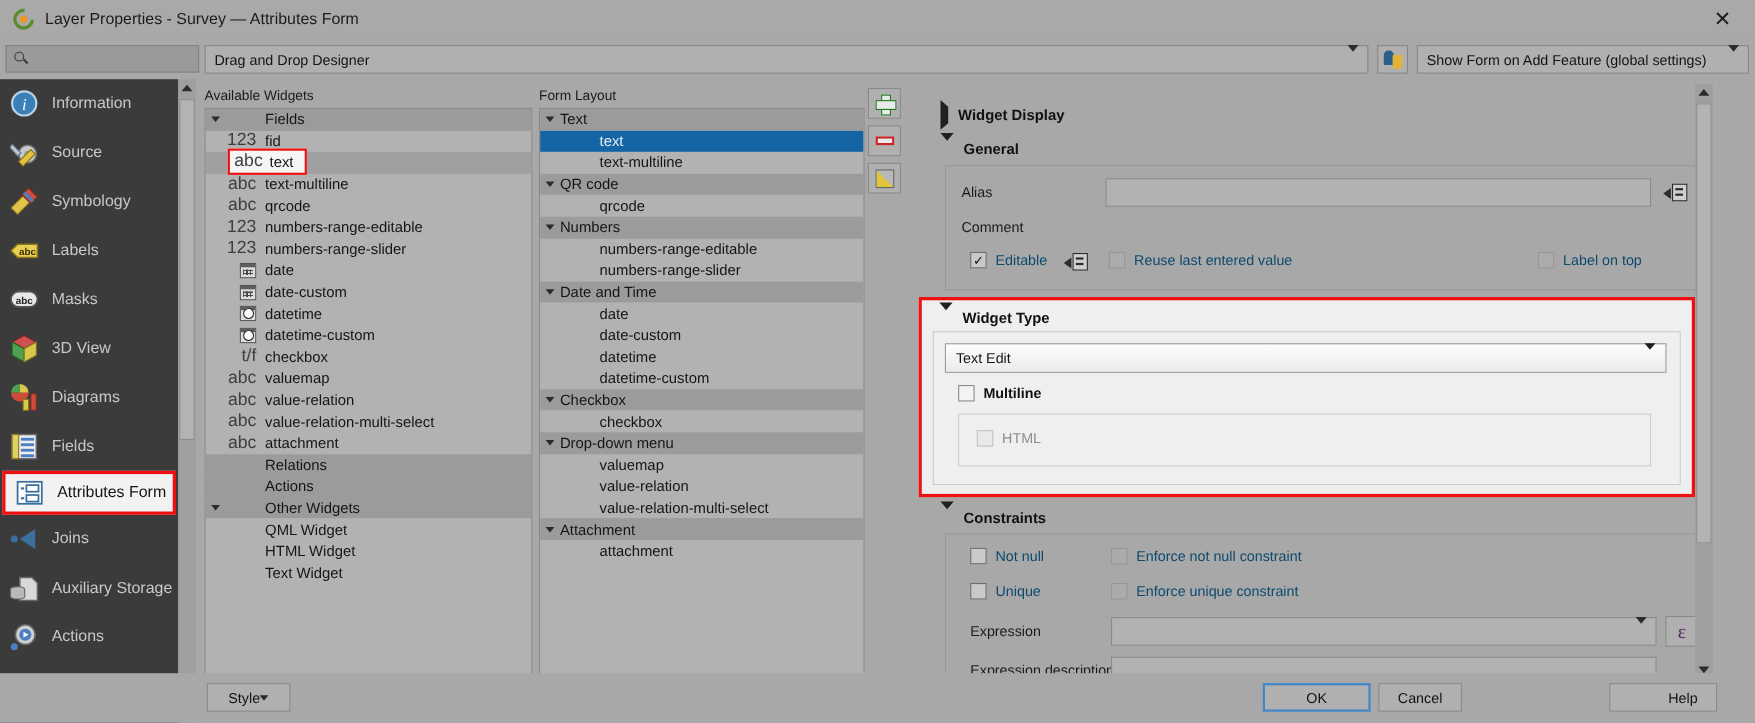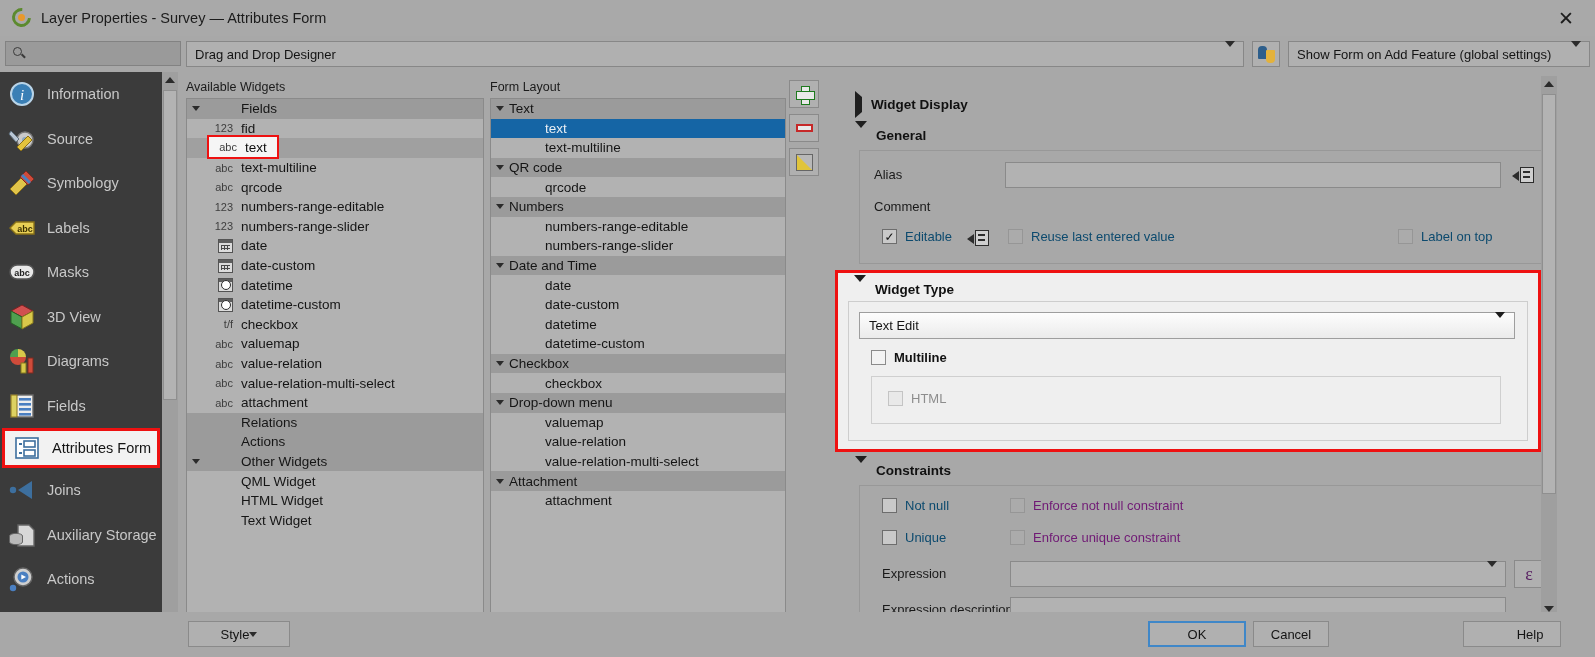--- a/index.html
+++ b/index.html
@@ -147,21 +147,21 @@
     height: 19.6px; display: flex; align-items: center;
     font-size: 13.5px; color: #151515; white-space: nowrap;
   }
   .row.group { background: #9b9b9b; }
   .row.sel { background: #1565a5; color: #e8eef3; }
   .row .tri {
     width: 18px; flex: 0 0 18px; display: flex; align-items: center; justify-content: center;
   }
   .row .ftype {
     width: 34px; flex: 0 0 34px; text-align: right; padding-right: 6px;
-    font-size: 11px; color: #3e3e3e; font-family: "Liberation Sans", sans-serif;
+    font-size: 16px; color: #3e3e3e; font-family: "Liberation Sans", sans-serif;
   }
   .row .ftype.icon { display: flex; align-items: center; justify-content: flex-end; }
   .row .rname { padding-left: 2px; }
 
   .redbox-row {
     border: 2.5px solid #ee1111; background: #f5f5f5; color: #101010;
     position: relative; z-index: 5;
   }
 
   
@@ -243,21 +243,21 @@
   }
 
   .cbx {
     width: 15px; height: 15px; background: #c9c9c9; border: 1px solid #6d6d6d;
     display: inline-flex; align-items: center; justify-content: center;
     font-size: 12px; color: #111; flex: 0 0 15px;
   }
   .cbx.light { background:#f3f3f3; border-color:#8b8b8b; }
   .cbx.dim { background:#ababab; border-color:#969696; }
   .cbx-lbl { margin-left: 8px; font-size: 13px; color: #0c4a6e; }
-  .cbx-lbl.dim { color: #701a75; }
+  .cbx-lbl.dim { color: #0c4a6e; }
   .cbx-lbl.bold { font-weight: bold; color: #111; }
 
   
   .wt-highlight {
     position: absolute; left: 0; top: 190px; width: 706px; height: 182px;
     border: 3px solid #ee1111; background: #efefef;
   }
   .wt-inner { position: absolute; left: 10px; top: 28px; right: 10px; bottom: 8px;
     border: 1px solid #cdcdcd; background: #efefef; }
   .wt-combo {
@@ -283,21 +283,21 @@
   }
 
   
   .bottom { position: absolute; left: 0; top: 612px; width: 1595px; height: 45px; background: #a8a8a8; }
   .btn {
     background: #b0b0b0; border: 1px solid #8a8a8a; height: 26px;
     display: flex; align-items: center; justify-content: center;
     font-size: 13px; color: #141414;
   }
   .style-btn {
-    position: absolute; left: 188px; top: 9px; width: 102px;
+    position: absolute; left: 188px; top: 9px; width: 76px;
     display:flex; align-items:center; justify-content:center; 
   }
   .ok-btn { position:absolute; left:1148px; top:9px; width:98px; border:2px solid #3f87c8; }
   .cancel-btn { position:absolute; left:1253px; top:9px; width:76px; }
   .apply-btn { position:absolute; left:1358px; top:9px; width:98px;margin-top:48px; }
   .help-btn { position:absolute; left:1463px; top:9px; width:98px;padding-left:36px; }
 </style>
 </head>
 <body>
 

